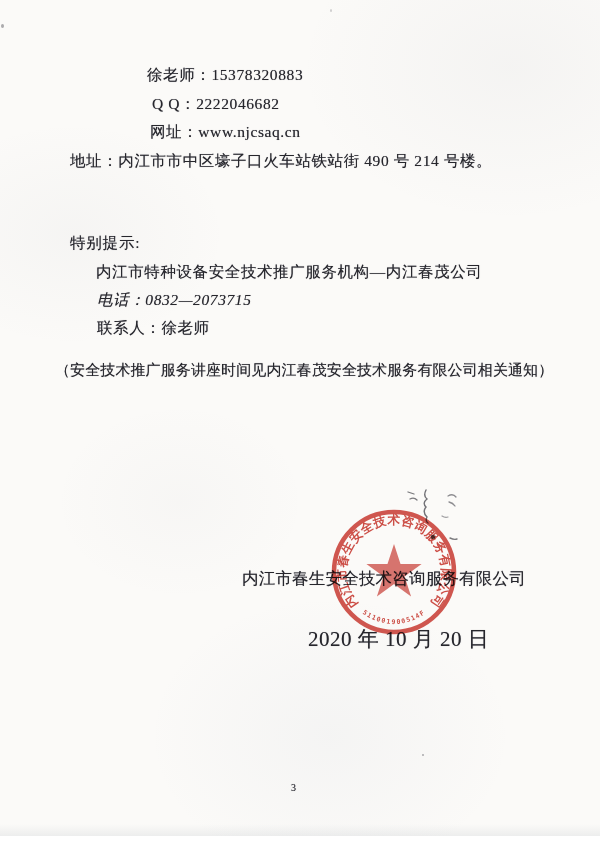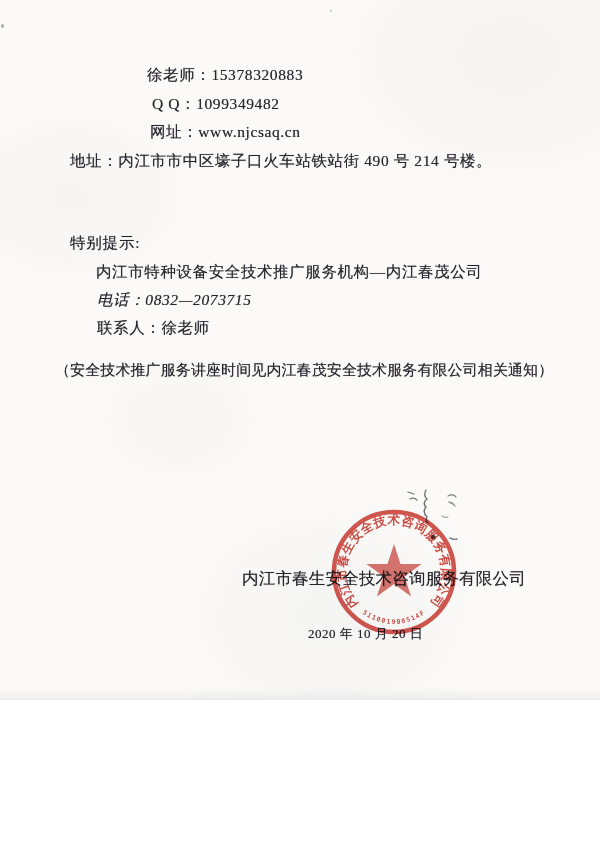--- a/index.html
+++ b/index.html
@@ -4,21 +4,21 @@
 <style>
   :root { --stamp-color: #cc4038; --ink: #26262c; }
   html, body { margin: 0; padding: 0; }
   body {
     width: 600px; height: 848px;
     font-family: "Liberation Serif", "DejaVu Serif", serif;
     background: #ffffff;
   }
   .page {
     position: relative;
-    width: 600px; height: 700px;
+    width: 600px; height: 836px;
     overflow: hidden;
     color: var(--ink);
     background:
       radial-gradient(ellipse 220px 160px at 12% 28%, rgba(120,125,135,0.045), transparent 70%),
       radial-gradient(ellipse 300px 220px at 85% 8%, rgba(120,125,135,0.05), transparent 70%),
       radial-gradient(ellipse 260px 200px at 55% 88%, rgba(120,135,160,0.05), transparent 70%),
       radial-gradient(ellipse 180px 140px at 30% 60%, rgba(120,125,135,0.03), transparent 70%),
       linear-gradient(#fbfaf8, #fbfaf8);
   }
   .scan-edge {
@@ -29,21 +29,21 @@
   .line {
     position: absolute;
     white-space: nowrap;
     font-size: 15.5px;
     letter-spacing: 0.6px;
     text-shadow: 0 0 0.7px rgba(40,40,55,0.55);
   }
   .line.bold { font-weight: normal; letter-spacing: 0.8px; }
   .line.note { font-size: 15px; letter-spacing: 0.1px; margin-top: 16px; }
   .line.company { font-size: 16.5px; letter-spacing: 0.2px; }
-  .line.date { font-size: 13px; letter-spacing: 0.5px; text-align: right; }
+  .line.date { font-size: 21px; letter-spacing: 0.5px; text-align: right; }
   .line.pagenum { font-size: 10px; letter-spacing: 0; }
   .stamp {
     position: absolute; left: 309px; top: 487px;
     width: 170px; height: 170px;
     mix-blend-mode: multiply;
     opacity: 0.92;
     z-index: 3;
   }
   .stamp text {
     font-family: "Liberation Sans", "DejaVu Sans", sans-serif;
@@ -58,21 +58,21 @@
     z-index: 4;
   }
 </style>
 </head>
 <body>
 
 <div class="page">
 
   <div class="line" style="left:147px; top:65px;">徐老师：15378320883</div>
 
-  <div class="line" style="left:152px; top:94px;">Q Q：1099349482</div>
+  <div class="line" style="left:152px; top:94px;">Q Q：2222046682</div>
 
   <div class="line" style="left:150px; top:122px;">网址：www.njcsaq.cn</div>
 
   <div class="line" style="left:70px; top:151px;">地址：内江市市中区壕子口火车站铁站街 490 号 214 号楼。</div>
 
   <div class="line bold" style="left:70px; top:233px;">特别提示:</div>
 
   <div class="line" style="left:96px; top:262px;">内江市特种设备安全技术推广服务机构—内江春茂公司</div>
 
   <div class="line" style="left:97px; top:290px;font-style:italic;">电话：0832—2073715</div>

